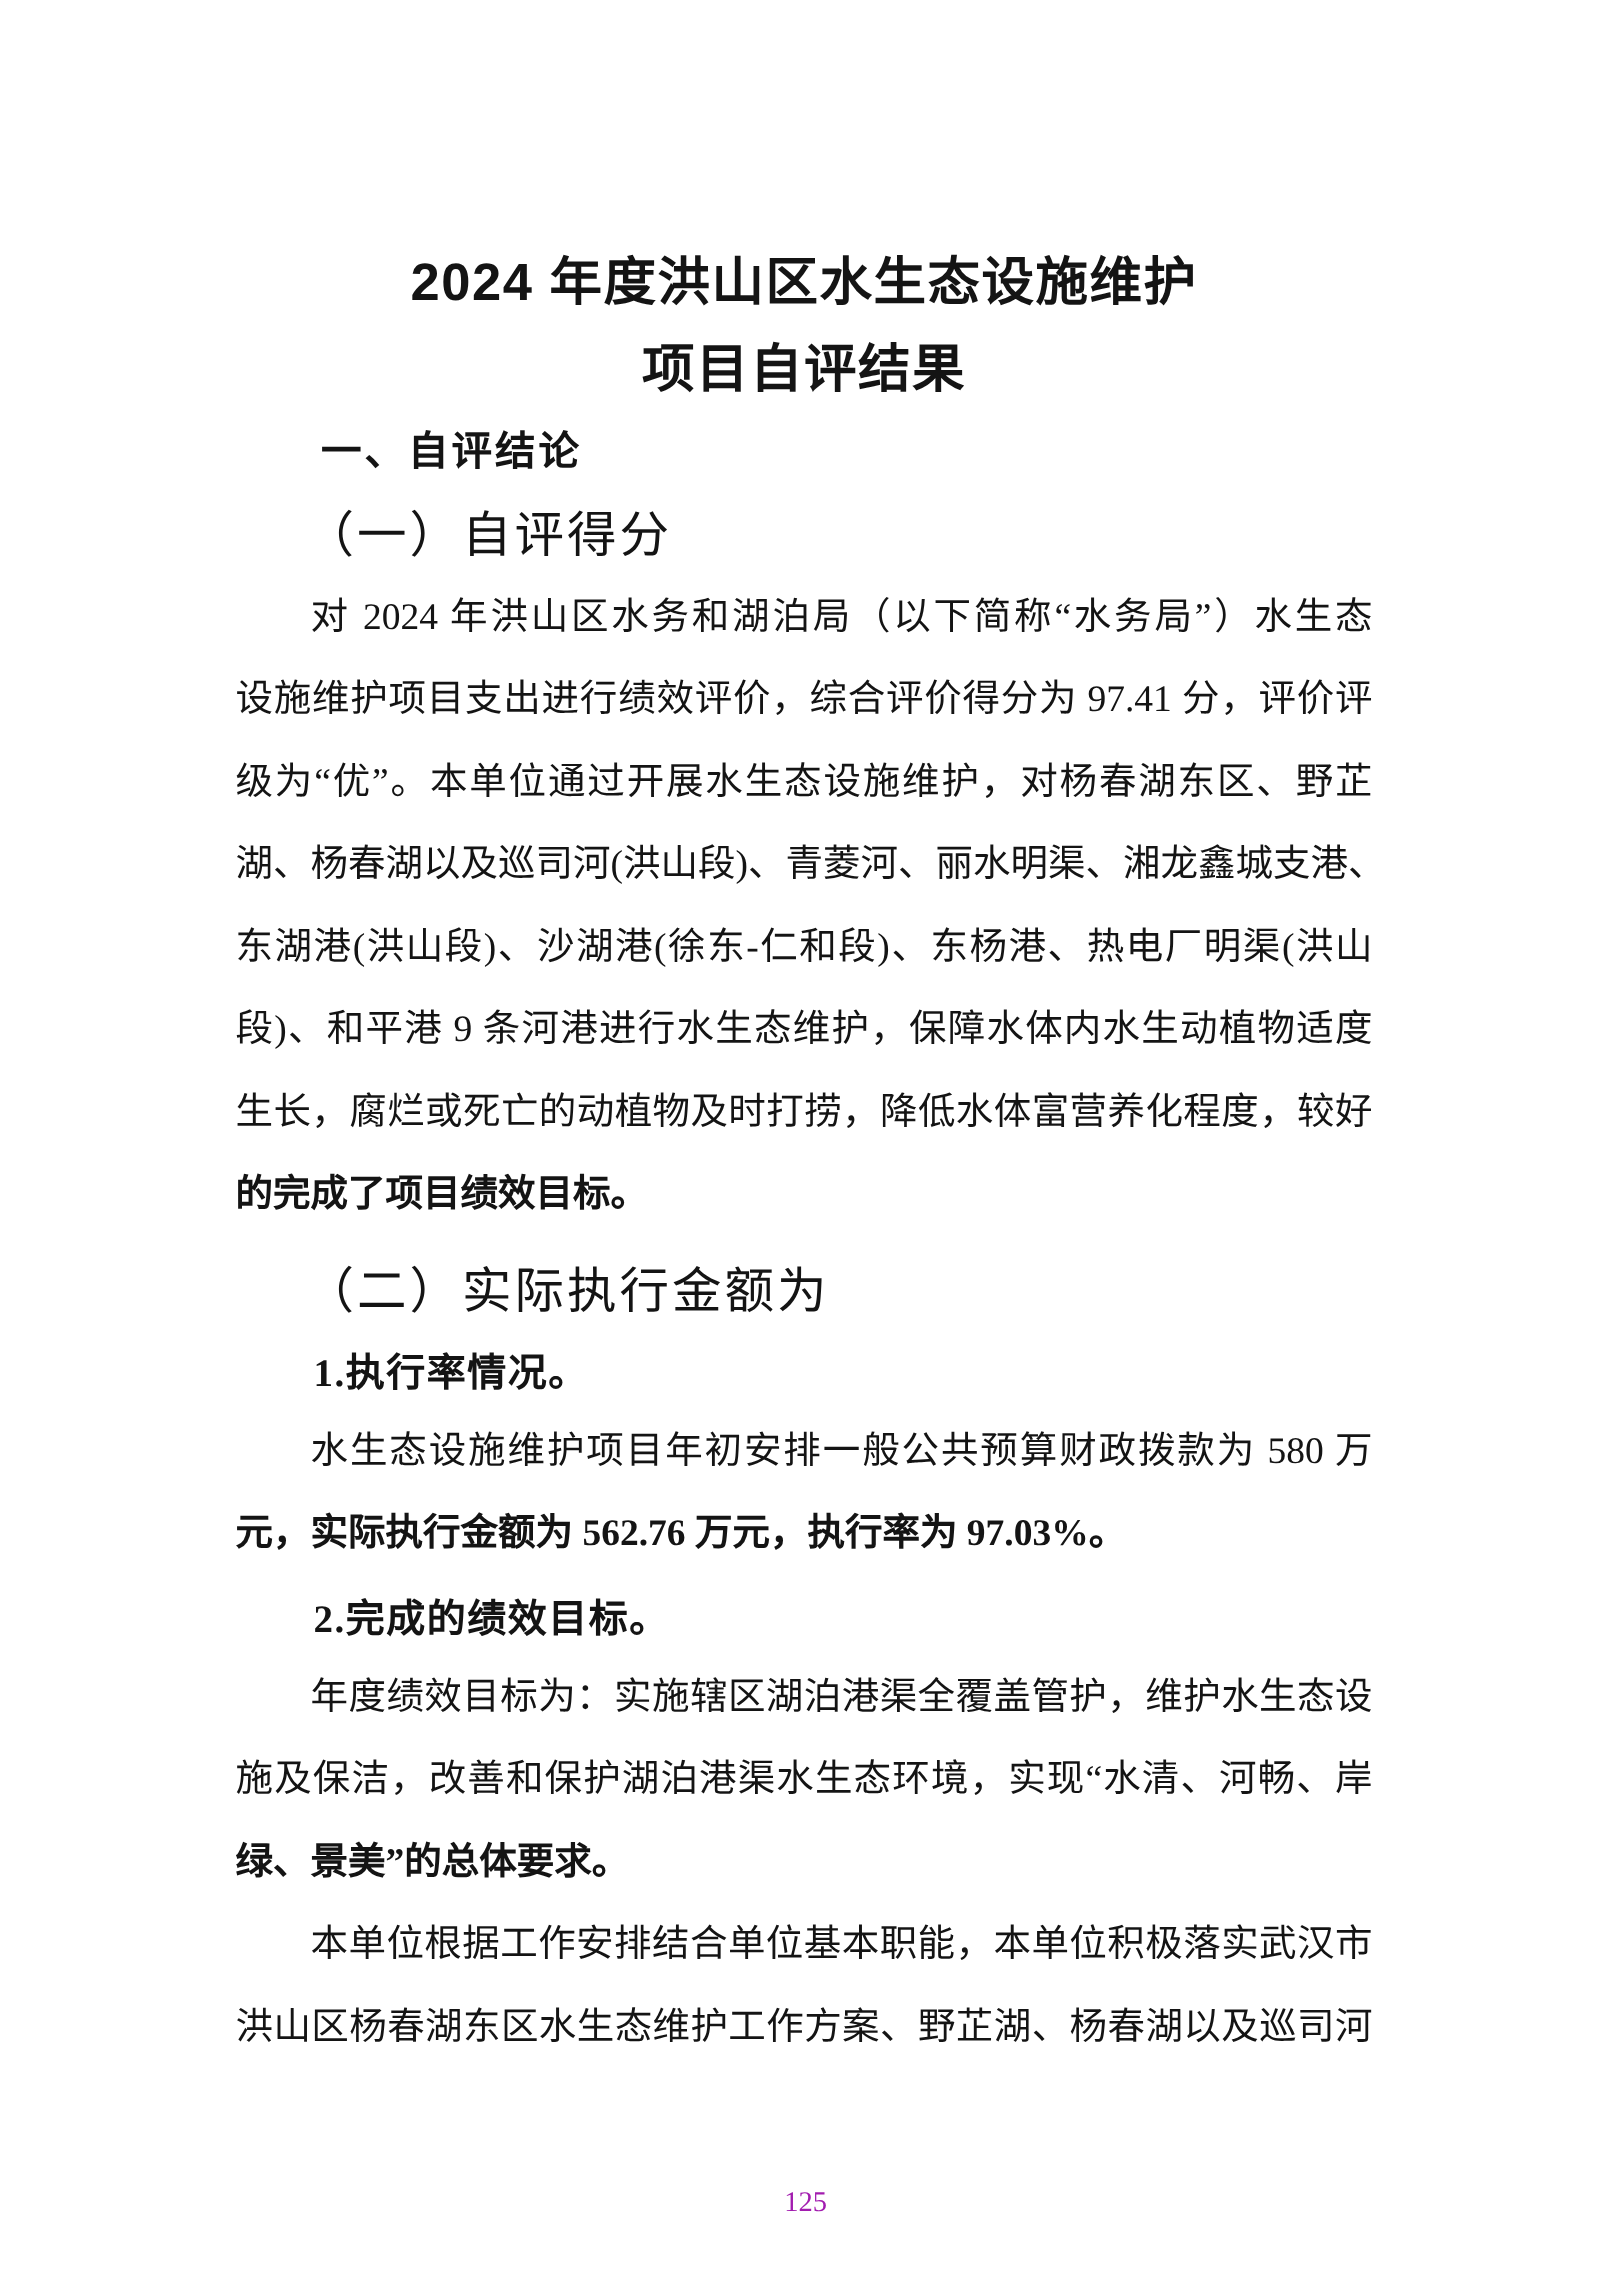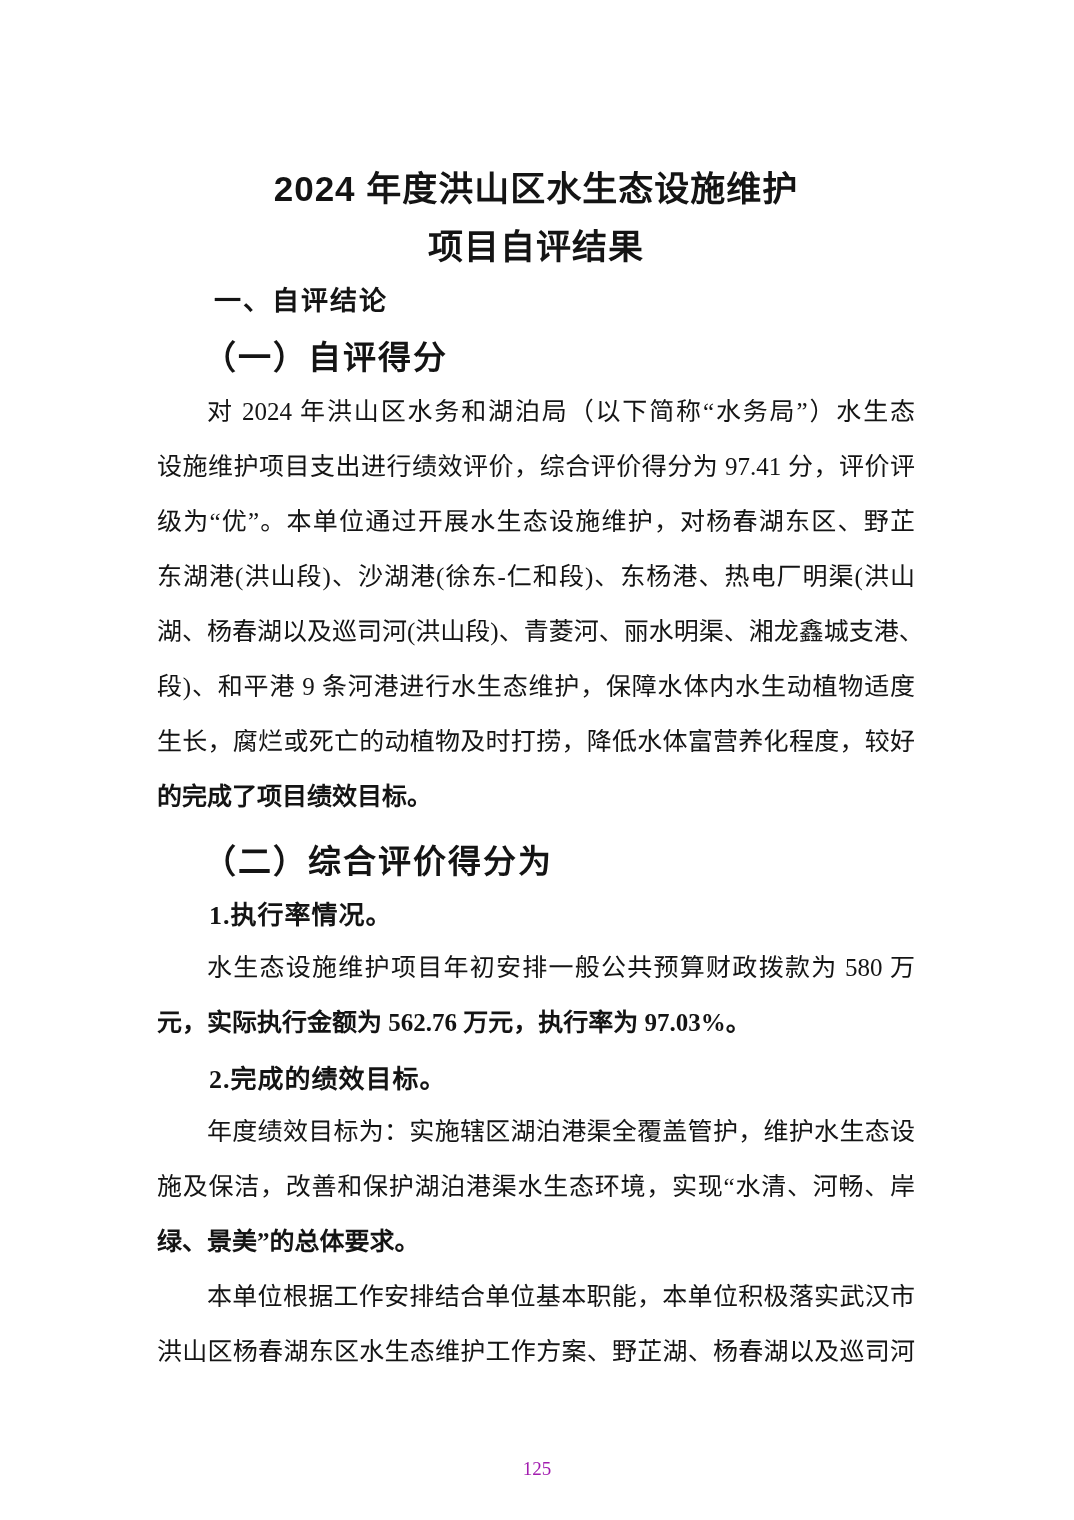--- a/index.html
+++ b/index.html
@@ -37,21 +37,21 @@
   .h-l1 {
     font-family: "Liberation Sans", "DejaVu Sans", sans-serif;
     font-weight: bold;
     font-size: 27px;
     line-height: 50px;
     padding-left: 57px;
     letter-spacing: 2px;
   }
   
   .h-l2 {
-    font-weight: bold;
+    font-weight: normal;
     font-size: 33px;
     line-height: 48px;
     margin-top: 8px;
     padding-left: 46px;
     letter-spacing: 2px;
   }
   .h-l2.second {
     margin-top: 14px;
   }
   
@@ -106,28 +106,28 @@
     <div class="title-line">项目自评结果</div>
 
     <div class="h-l1">一、自评结论</div>
 
     <div class="h-l2">（一）自评得分</div>
 
     <div class="para">
       <div class="line first">对 2024 年洪山区水务和湖泊局（以下简称“水务局”）水生态</div>
       <div class="line">设施维护项目支出进行绩效评价，综合评价得分为 97.41 分，评价评</div>
       <div class="line">级为“优”。本单位通过开展水生态设施维护，对杨春湖东区、野芷</div>
+      <div class="line">湖、杨春湖以及巡司河(洪山段)、青菱河、丽水明渠、湘龙鑫城支港、</div>
       <div class="line">东湖港(洪山段)、沙湖港(徐东-仁和段)、东杨港、热电厂明渠(洪山</div>
-      <div class="line">湖、杨春湖以及巡司河(洪山段)、青菱河、丽水明渠、湘龙鑫城支港、</div>
       <div class="line">段)、和平港 9 条河港进行水生态维护，保障水体内水生动植物适度</div>
       <div class="line">生长，腐烂或死亡的动植物及时打捞，降低水体富营养化程度，较好</div>
       <div class="line lastline">的完成了项目绩效目标。</div>
     </div>
 
-    <div class="h-l2 second">（二）综合评价得分为</div>
+    <div class="h-l2 second">（二）实际执行金额为</div>
 
     <div class="h-l3">1.执行率情况。</div>
 
     <div class="para tight">
       <div class="line first">水生态设施维护项目年初安排一般公共预算财政拨款为 580 万</div>
       <div class="line lastline">元，实际执行金额为 562.76 万元，执行率为 97.03%。</div>
     </div>
 
     <div class="h-l3">2.完成的绩效目标。</div>
 

